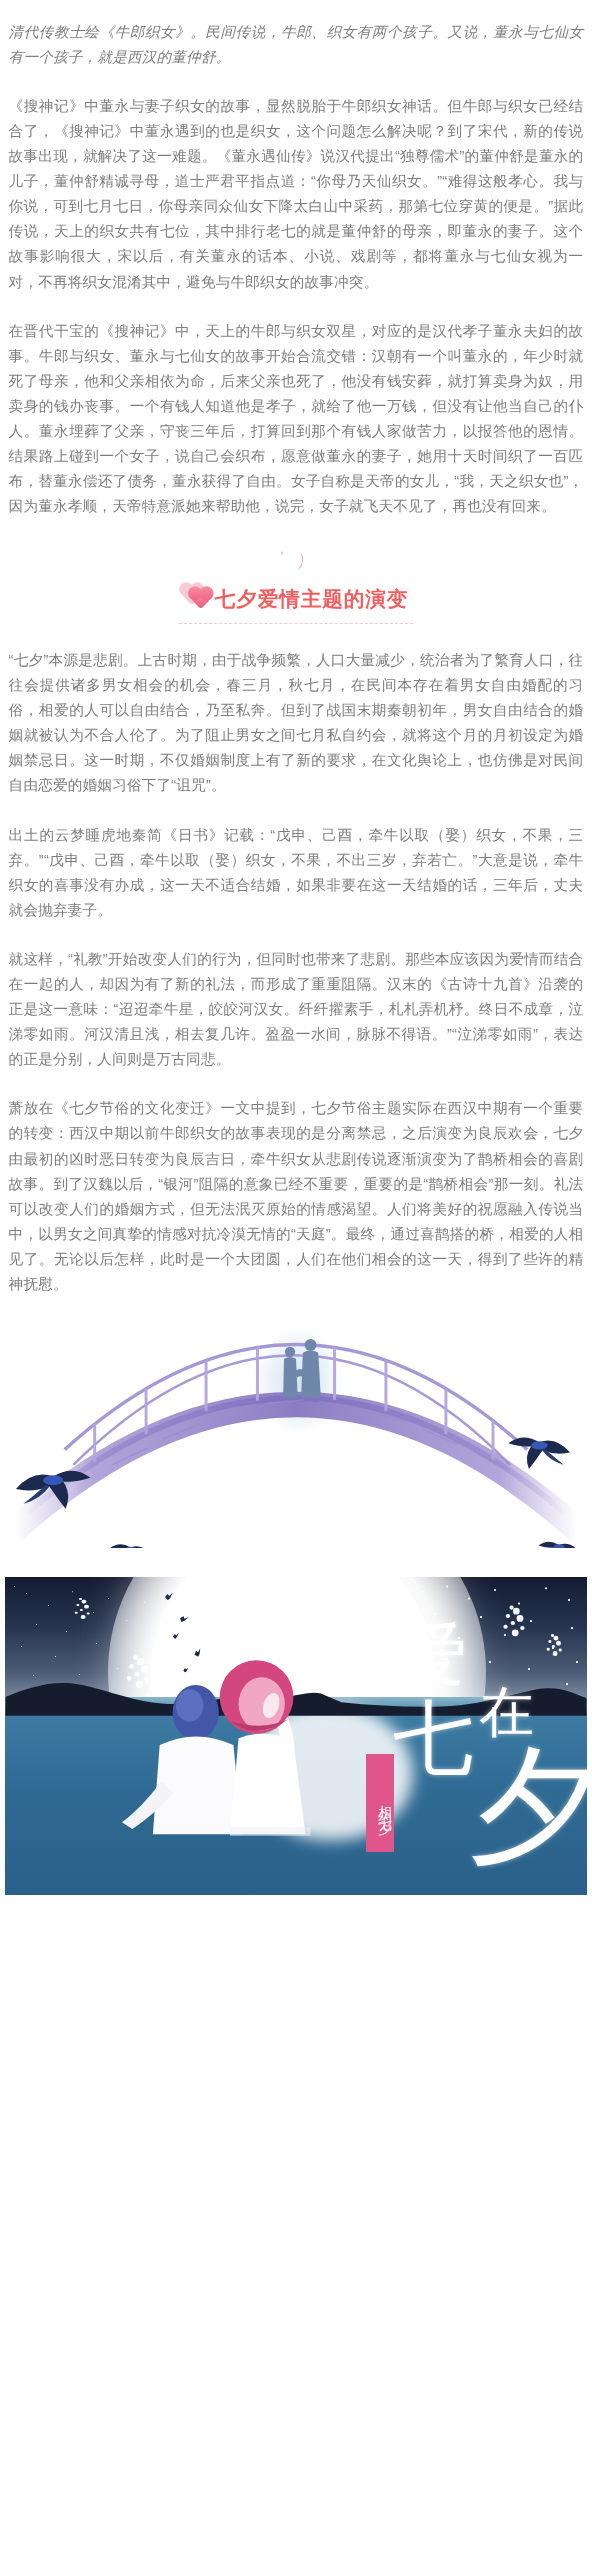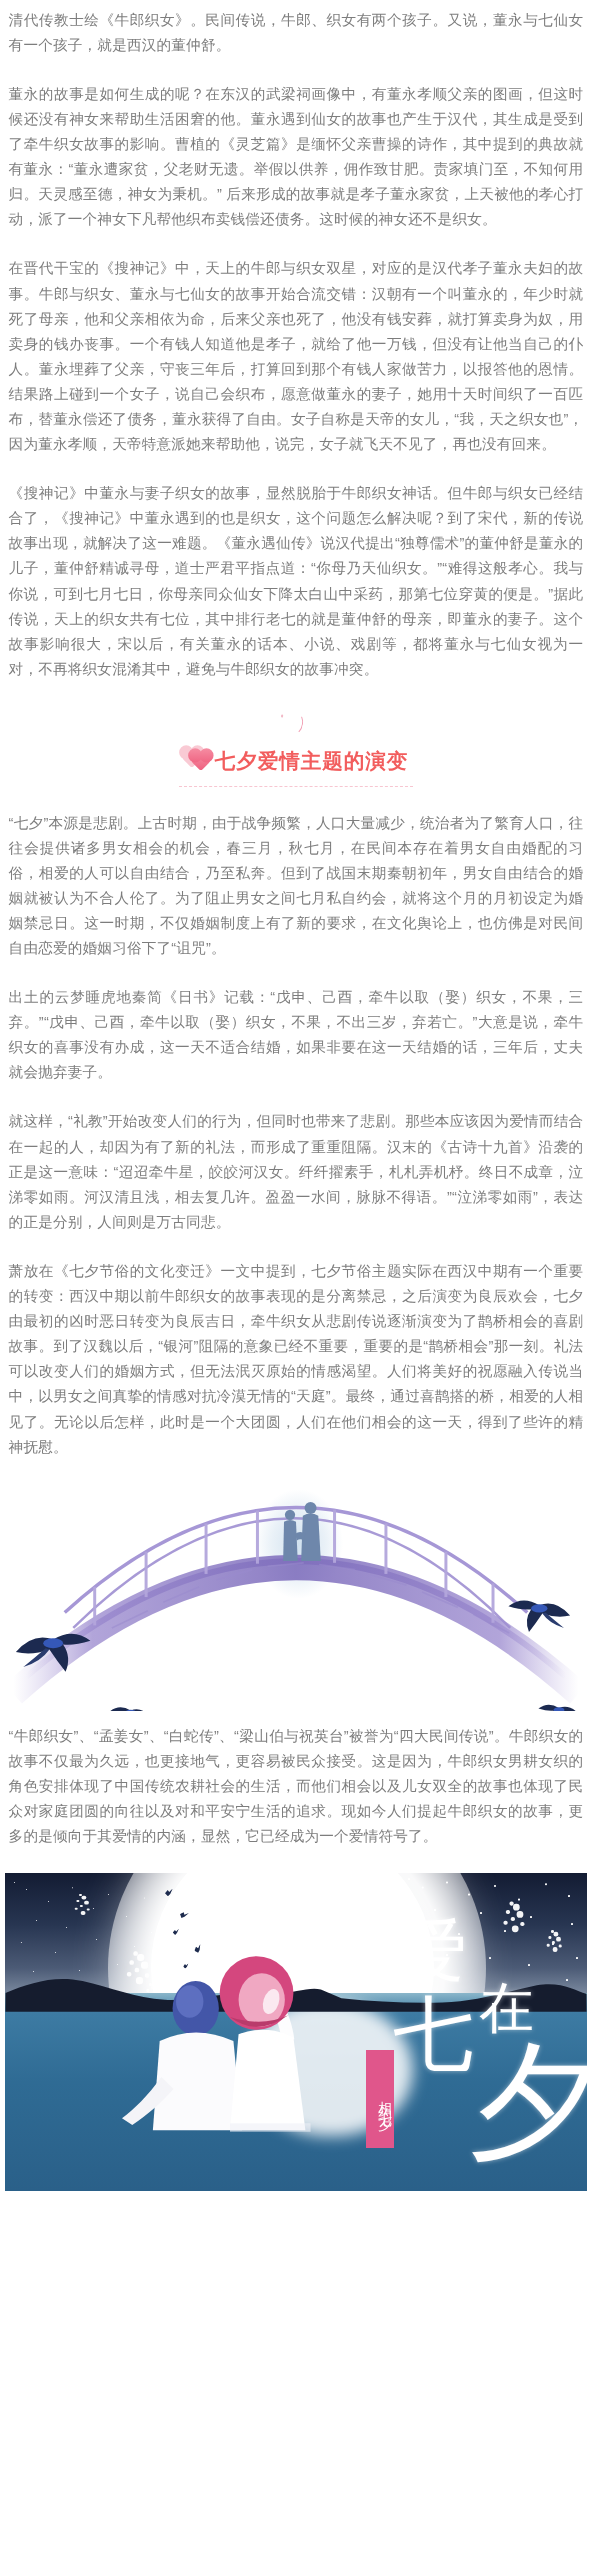--- a/index.html
+++ b/index.html
@@ -2,21 +2,21 @@
 <html style="font-size:13.7px"><head>
 <meta charset="utf-8">
 <style>
   html,body{margin:0;padding:0;background:#fff;}
   .page{width:592px;background:#fff;font-family:"Liberation Sans","DejaVu Sans",sans-serif;}
   .content{padding:1.7px 8.6px 0;}
   .content p{
     color:#7d7d7d;font-size:14.6px;line-height:1.72;text-align:justify;
     margin:24px 0;letter-spacing:0.2px;
   }
-  .content p:first-child{margin-top:6px;}
+  .content p:first-child{margin-top:18px;font-style:italic;}
 
   
   .section-head{text-align:center;margin:31px 0 22px;}
   .curve-decoration{display:inline-block;width:12px;height:19px;
     border:1.7px solid transparent;border-right-color:#f2a2b6;border-radius:50%;
     transform:rotate(10deg);margin-bottom:10.3px;position:relative;}
   .curve-decoration::before{content:"";position:absolute;left:-10.3px;top:3.4px;width:2.6px;height:2.6px;
     border-radius:50%;background:#f2b9c6;}
   .head-row{display:inline-flex;align-items:center;gap:0;
     border-bottom:1.7px dashed #f7c6d1;padding:0 5.2px 10.3px;}
@@ -81,23 +81,22 @@
   .banner{left:361px;top:177px;width:27.5px;height:98px;background:#e0568b;
     color:#fff;font-size:13.7px;writing-mode:vertical-rl;letter-spacing:6px;
     text-align:center;padding-top:6.9px;box-sizing:border-box;}
 </style>
 </head>
 <body>
 
 <div class="page">
   <div class="content">
     <p>清代传教士绘《牛郎织女》。民间传说，牛郎、织女有两个孩子。又说，董永与七仙女有一个孩子，就是西汉的董仲舒。</p>
-    <p>董永的故事是如何生成的呢？在东汉的武梁祠画像中，有董永孝顺父亲的图画，但这时候还没有神女来帮助生活困窘的他。董永遇到仙女的故事也产生于汉代，其生成是受到了牵牛织女故事的影响。曹植的《灵芝篇》是缅怀父亲曹操的诗作，其中提到的典故就有董永：“董永遭家贫，父老财无遗。举假以供养，佣作致甘肥。责家填门至，不知何用归。天灵感至德，神女为秉机。” 后来形成的故事就是孝子董永家贫，上天被他的孝心打动，派了一个神女下凡帮他织布卖钱偿还债务。这时候的神女还不是织女。</p>
+    <p>《搜神记》中董永与妻子织女的故事，显然脱胎于牛郎织女神话。但牛郎与织女已经结合了，《搜神记》中董永遇到的也是织女，这个问题怎么解决呢？到了宋代，新的传说故事出现，就解决了这一难题。《董永遇仙传》说汉代提出“独尊儒术”的董仲舒是董永的儿子，董仲舒精诚寻母，道士严君平指点道：“你母乃天仙织女。”“难得这般孝心。我与你说，可到七月七日，你母亲同众仙女下降太白山中采药，那第七位穿黄的便是。”据此传说，天上的织女共有七位，其中排行老七的就是董仲舒的母亲，即董永的妻子。这个故事影响很大，宋以后，有关董永的话本、小说、戏剧等，都将董永与七仙女视为一对，不再将织女混淆其中，避免与牛郎织女的故事冲突。</p>
     <p>在晋代干宝的《搜神记》中，天上的牛郎与织女双星，对应的是汉代孝子董永夫妇的故事。牛郎与织女、董永与七仙女的故事开始合流交错：汉朝有一个叫董永的，年少时就死了母亲，他和父亲相依为命，后来父亲也死了，他没有钱安葬，就打算卖身为奴，用卖身的钱办丧事。一个有钱人知道他是孝子，就给了他一万钱，但没有让他当自己的仆人。董永埋葬了父亲，守丧三年后，打算回到那个有钱人家做苦力，以报答他的恩情。结果路上碰到一个女子，说自己会织布，愿意做董永的妻子，她用十天时间织了一百匹布，替董永偿还了债务，董永获得了自由。女子自称是天帝的女儿，“我，天之织女也”，因为董永孝顺，天帝特意派她来帮助他，说完，女子就飞天不见了，再也没有回来。</p>
-    <p>《搜神记》中董永与妻子织女的故事，显然脱胎于牛郎织女神话。但牛郎与织女已经结合了，《搜神记》中董永遇到的也是织女，这个问题怎么解决呢？到了宋代，新的传说故事出现，就解决了这一难题。《董永遇仙传》说汉代提出“独尊儒术”的董仲舒是董永的儿子，董仲舒精诚寻母，道士严君平指点道：“你母乃天仙织女。”“难得这般孝心。我与你说，可到七月七日，你母亲同众仙女下降太白山中采药，那第七位穿黄的便是。”据此传说，天上的织女共有七位，其中排行老七的就是董仲舒的母亲，即董永的妻子。这个故事影响很大，宋以后，有关董永的话本、小说、戏剧等，都将董永与七仙女视为一对，不再将织女混淆其中，避免与牛郎织女的故事冲突。</p>
 
     <div class="section-head">
       <span class="curve-decoration"></span><br>
       <span class="head-row">
         <span class="heart-wrap">
           <span class="heart back"></span>
             <span class="heart front"></span>
         </span>
         <span class="section-title">七夕爱情主题的演变</span>
       </span>
@@ -169,21 +168,20 @@
       </g>
 
       <use href="#magpie" transform="translate(18,170) scale(1.45)"></use>
       <use href="#magpie" transform="translate(176,258) scale(-0.8,0.8)"></use>
       <use href="#magpie" transform="translate(665,132) scale(-1.2,1.2)"></use>
       <use href="#magpie" transform="translate(676,255) scale(-0.8,0.8)"></use>
     </svg>
   </div>
 
   <div class="content">
-    <p>“牛郎织女”、“孟姜女”、“白蛇传”、“梁山伯与祝英台”被誉为“四大民间传说”。牛郎织女的故事不仅最为久远，也更接地气，更容易被民众接受。这是因为，牛郎织女男耕女织的角色安排体现了中国传统农耕社会的生活，而他们相会以及儿女双全的故事也体现了民众对家庭团圆的向往以及对和平安宁生活的追求。现如今人们提起牛郎织女的故事，更多的是倾向于其爱情的内涵，显然，它已经成为一个爱情符号了。</p>
   </div>
 
   <div class="poster">
     <div class="moon-glow"></div>
     <div class="moon"></div>
     <div class="stars-a"></div>
     <div class="stars-b"></div>
     <i class="spark s1"></i>
     <i class="spark s2"></i>
     <i class="spark s3"></i>

